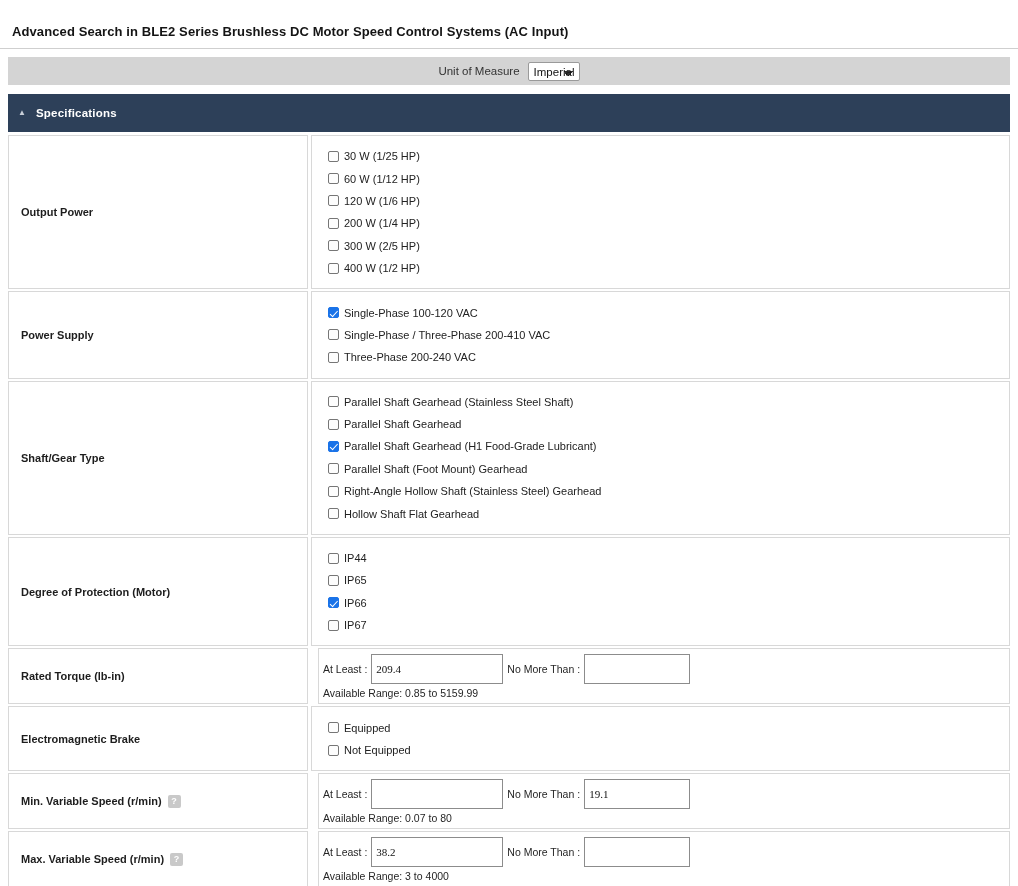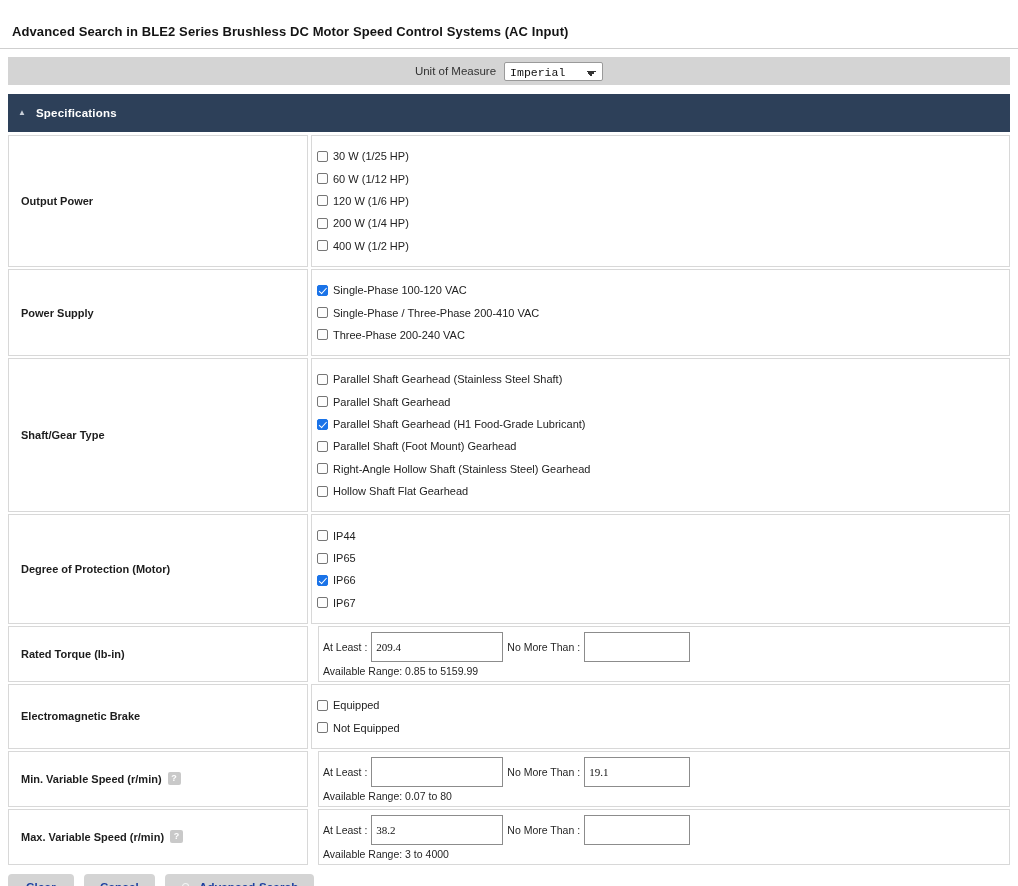--- a/index.html
+++ b/index.html
@@ -38,24 +38,24 @@
   .uom-label {
     font-size: 11.5px;
     color: #333;
   }
   .uom-select {
     -webkit-appearance: none;
     appearance: none;
     background: #ffffff;
     border: 1px solid #9a9a9a;
     border-radius: 2px;
-    font-family: Liberation Mono, monospace;
+    font-family: Liberation Sans, sans-serif;
     font-size: 11.5px;
     color: #111;
-    padding: 1px 36px 1px 5px;
+    padding: 1px 4px 1px 5px;
     height: 19px;
     line-height: 17px;
     background-image:
       linear-gradient(45deg, transparent 50%, #333 50%),
       linear-gradient(135deg, #333 50%, transparent 50%);
     background-position:
       calc(100% - 11px) 8px,
       calc(100% - 6px) 8px;
     background-size: 5px 5px, 5px 5px;
     background-repeat: no-repeat;
@@ -122,21 +122,21 @@
     font-size: 9px;
     font-weight: bold;
     line-height: 1;
     cursor: pointer;
   }
   .spec-value-cell {
     flex: 1;
     border: 1px solid #d8d8d8;
     background: #ffffff;
     margin-left: 3px;
-    padding: 9px 0 9px 5px;
+    padding: 9px 0 9px 16px;
   }
 
   
   .cb-list { display: flex; flex-direction: column; }
   .cb-item {
     display: flex;
     align-items: center;
     gap: 5px;
     height: 22.4px;
     cursor: pointer;
@@ -273,20 +273,24 @@
           <label class="cb-item">
             <span class="cb-box"></span>
             <span class="cb-text">120 W (1/6 HP)</span>
           </label>
           <label class="cb-item">
             <span class="cb-box"></span>
             <span class="cb-text">200 W (1/4 HP)</span>
           </label>
           <label class="cb-item">
             <span class="cb-box"></span>
+            <span class="cb-text">300 W (2/5 HP)</span>
+          </label>
+          <label class="cb-item">
+            <span class="cb-box"></span>
             <span class="cb-text">400 W (1/2 HP)</span>
           </label>
         </div>
       </div>
     </div>
     <div class="spec-row">
       <div class="spec-label-cell">
         <div class="lbl-inner">
           <span>Power Supply</span>
         </div>

